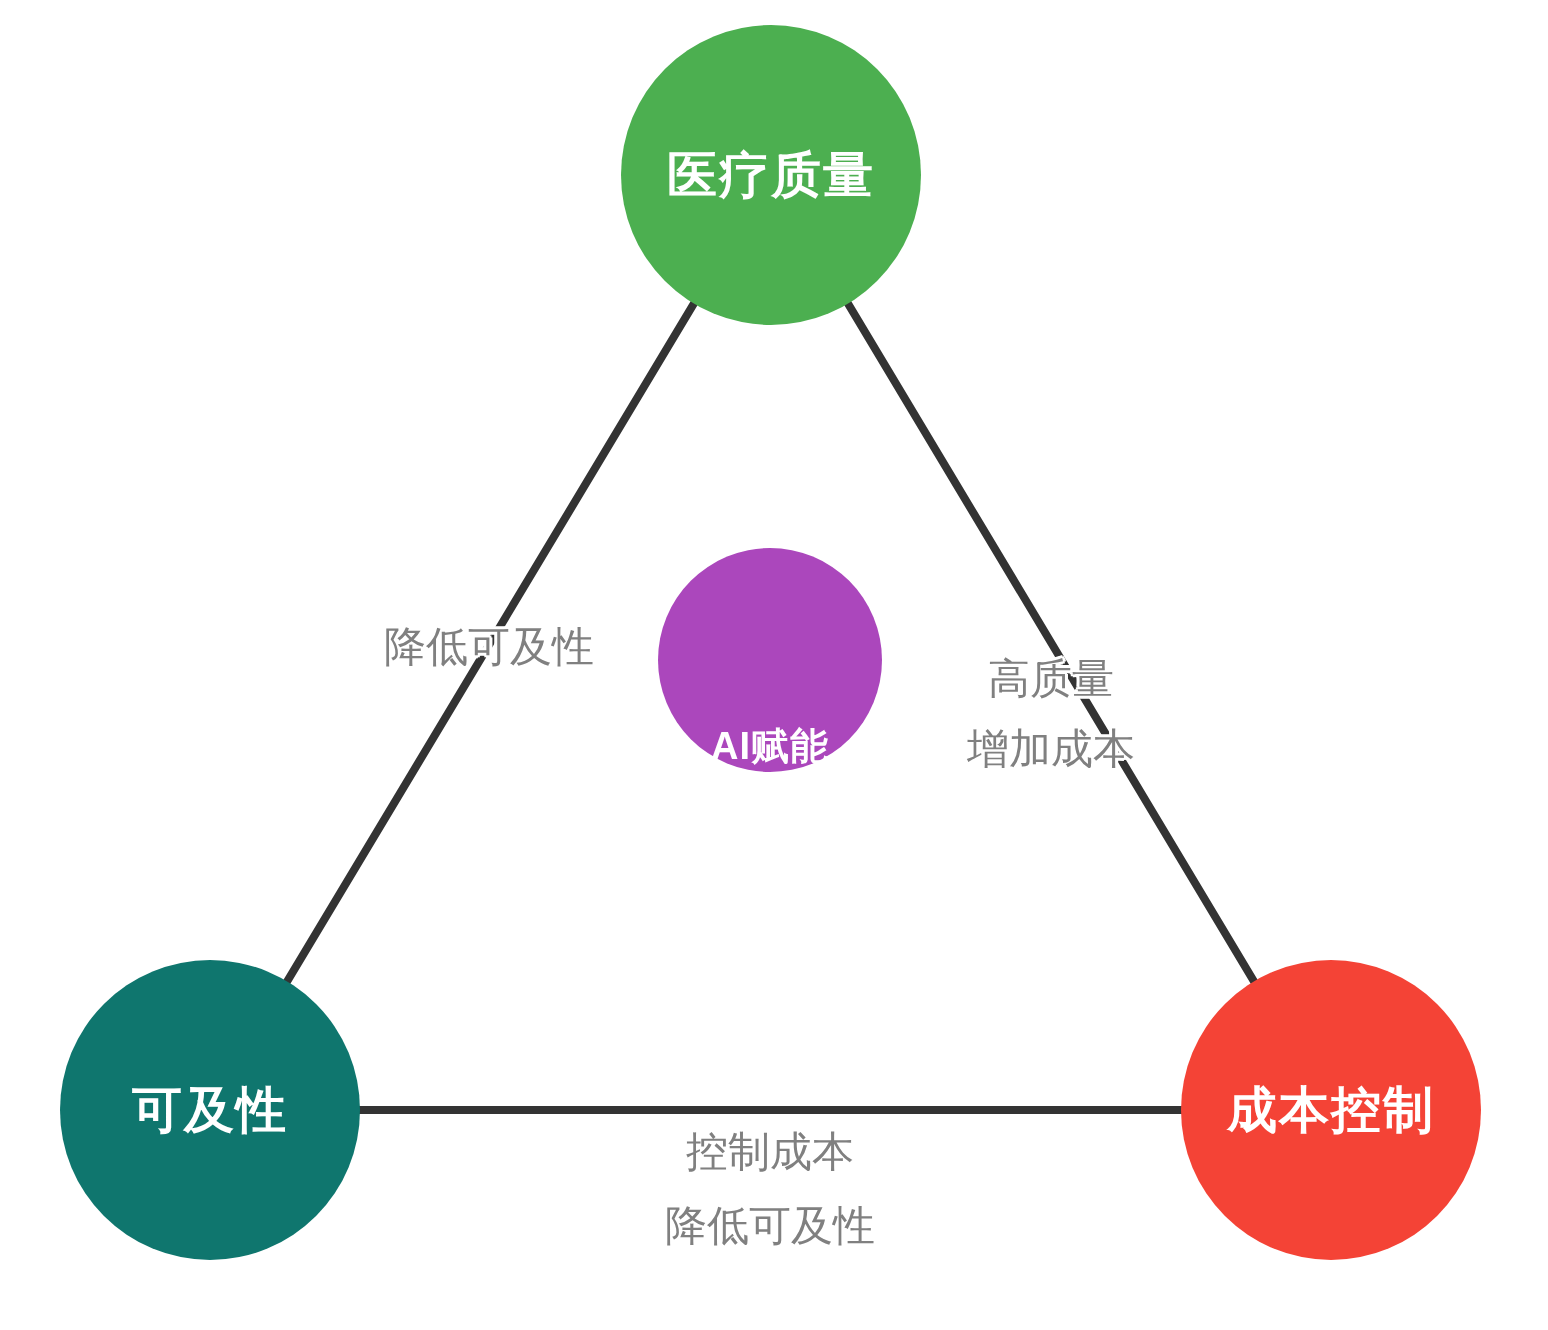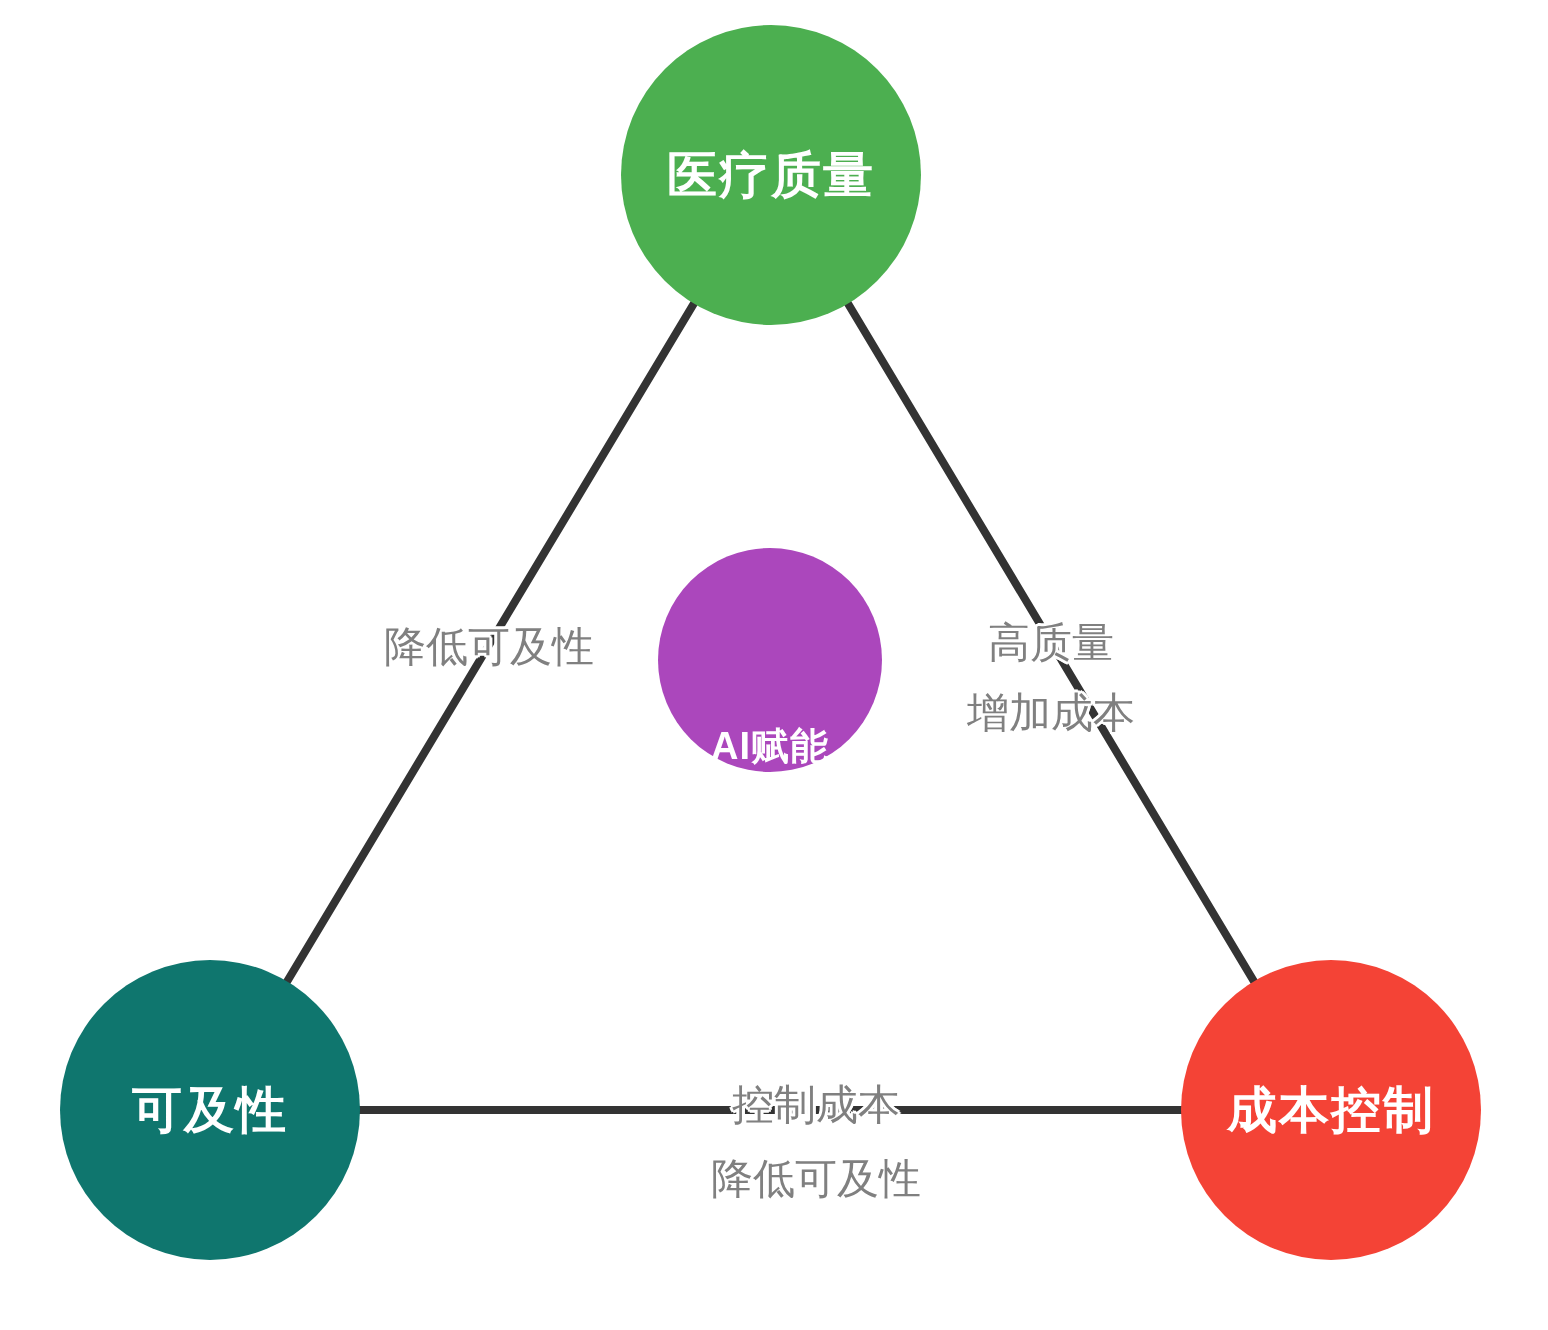--- a/index.html
+++ b/index.html
@@ -54,22 +54,22 @@
   }
   .node-large { width: 300px; height: 300px; font-size: 50px; letter-spacing: 2px; }
   .node-center { width: 224px; height: 224px; font-size: 38px; letter-spacing: 1px; align-items: flex-end; }
 
   #node-quality { left: 621px; top: 25px;  background: #4caf50; text-align: right; }
   #node-access  { left: 60px;  top: 960px; background: #2196f3; }
   #node-cost    { left: 1181px;top: 960px; background: #f44336; }
   #node-ai      { left: 658px; top: 548px; background: #ab47bc; }
 
   #edge-label-left   { left: 489px;  top: 612px; }
-  #edge-label-right  { left: 1051px; top: 608px; }
-  #edge-label-bottom { left: 770px;  top: 1068px; line-height: 74px; margin-left: 46px; }
+  #edge-label-right  { left: 1051px; top: 644px; }
+  #edge-label-bottom { left: 770px;  top: 1115px; line-height: 74px; }
 </style>
 </head>
 <body>
 
 <div class="canvas">
 
   <svg class="edges-svg" width="1548" height="1330" viewBox="0 0 1548 1330">
     <line class="edge-line" x1="771" y1="175" x2="210" y2="1110"></line>
     <line class="edge-line" x1="771" y1="175" x2="1331" y2="1110"></line>
     <line class="edge-line" x1="210" y1="1110" x2="1331" y2="1110"></line>

